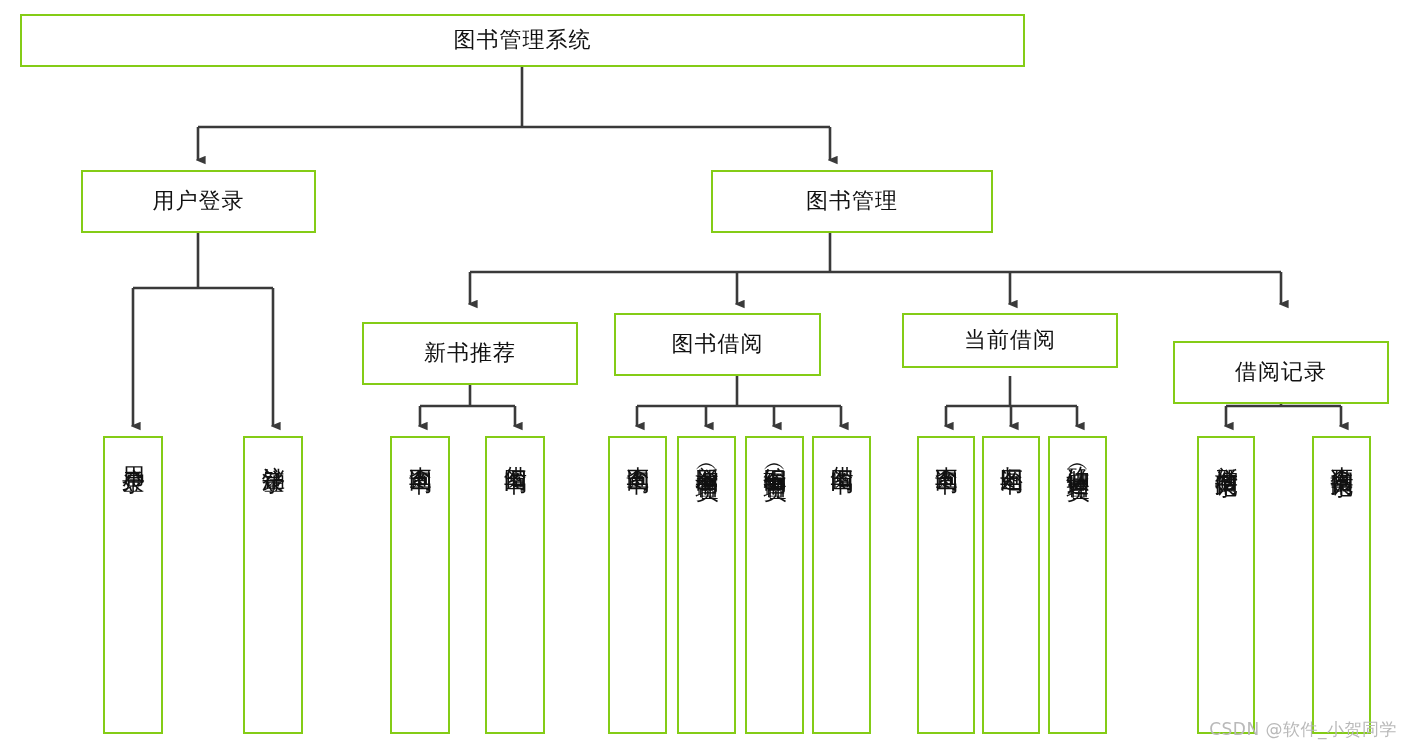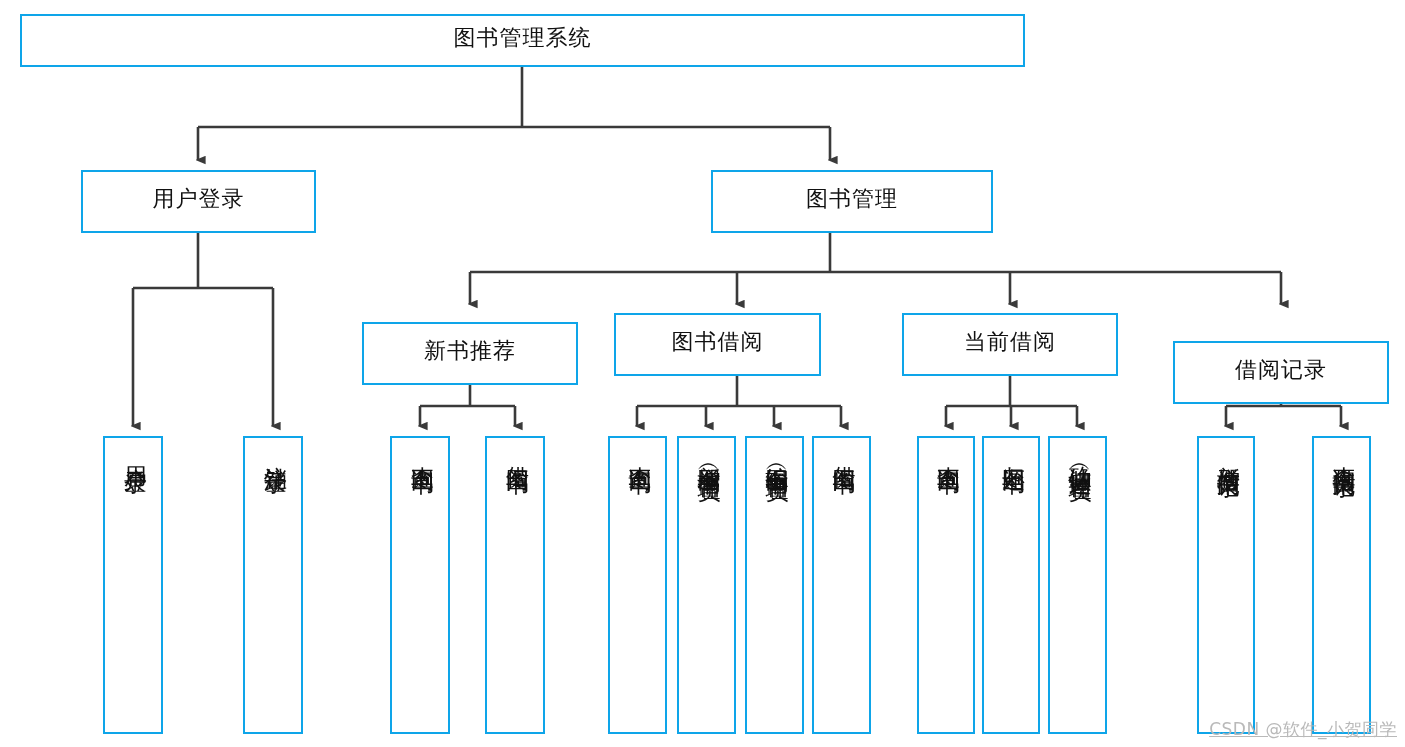--- a/index.html
+++ b/index.html
@@ -17,27 +17,26 @@
   #wires{
     position:absolute;
     left:0;top:0;
     width:1405px;height:747px;
     pointer-events:none;
   }
   .node{
     position:absolute;
     box-sizing:border-box;
     background:#ffffff;
-    border:2px solid #0ea5e9;
+    border:2px solid #84cc16;
     display:flex;
     align-items:center;
     justify-content:center;
     color:#111111;
     z-index:2;
-    font-family:Liberation Mono, monospace;
   }
   .node.h{
     font-size:22px;
     letter-spacing:1px;
     line-height:1.1;
     white-space:nowrap;
   }
   .node.v{
     border-width:2px;
     padding:10px 0;
@@ -55,21 +54,20 @@
   }
   .watermark{
     position:absolute;
     right:8px;
     bottom:6px;
     font-size:17px;
     color:#b9b9b9;
     letter-spacing:0.5px;
     white-space:nowrap;
     z-index:5;
-    text-decoration:underline;
   }
 </style>
 </head>
 <body>
 
 <div id="canvas">
 
   <svg id="wires" viewBox="0 0 1405 747">
     <defs>
       <marker id="arrow" markerWidth="10" markerHeight="10" refX="4.2" refY="7.6" orient="auto" markerUnits="userSpaceOnUse">
@@ -130,21 +128,21 @@
   <div class="node h" style="left: 711px; top: 170px; width: 282px; height: 63px;">
     <span>图书管理</span>
   </div>
 
   <div class="node h" style="left: 362px; top: 322px; width: 216px; height: 63px;">
     <span>新书推荐</span>
   </div>
   <div class="node h" style="left: 614px; top: 313px; width: 207px; height: 63px;">
     <span>图书借阅</span>
   </div>
-  <div class="node h" style="left: 902px; top: 313px; width: 216px; height: 63px;">
+  <div class="node h" style="left: 902px; top: 313px; width: 216px; height: 55px;">
     <span>当前借阅</span>
   </div>
   <div class="node h" style="left: 1173px; top: 313px; width: 216px; height: 63px; margin-top: 28px;">
     <span>借阅记录</span>
   </div>
 
   <div class="node v" style="left: 103px; top: 436px; width: 60px; height: 298px;">
     <span class="vtext">用户登录</span>
   </div>
   <div class="node v" style="left: 243px; top: 436px; width: 60px; height: 298px;">

